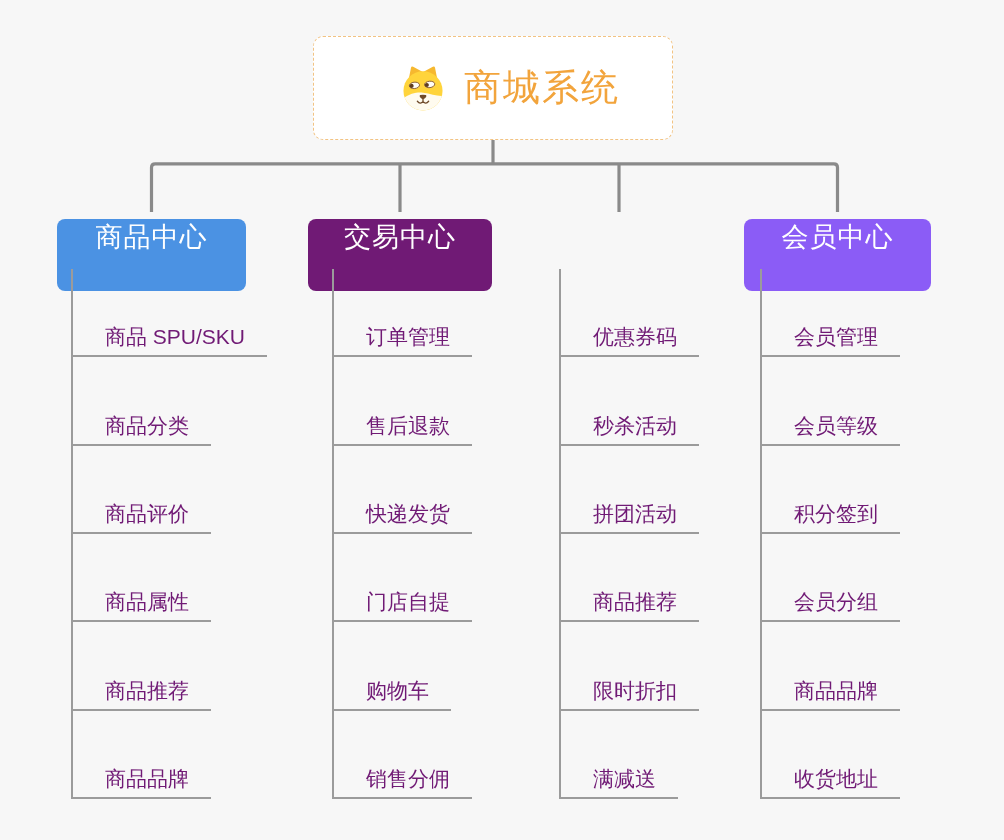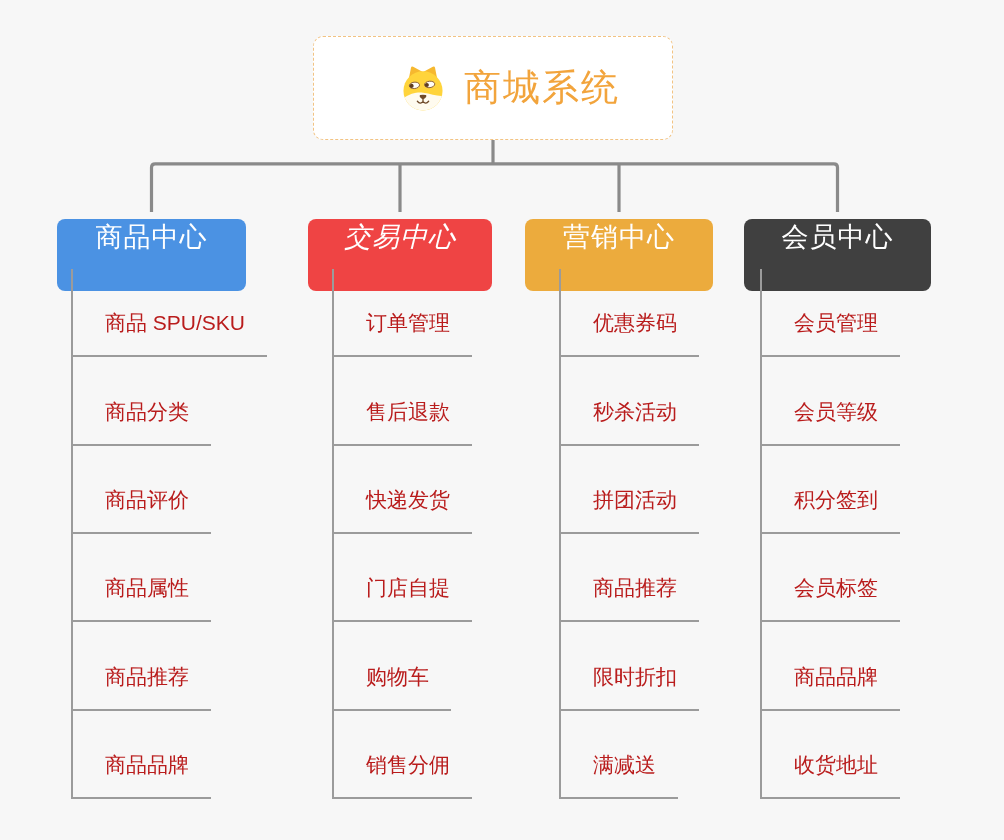--- a/index.html
+++ b/index.html
@@ -40,23 +40,23 @@
     border-left:2px solid #9b9b9b;
     display:flex;flex-direction:column;
   }
   .col-1{left:71px;}
   .col-2{left:332px;}
   .col-3{left:559px;}
   .col-4{left:760px;}
   .mm-item{flex:1;position:relative;}
   .mm-label{
     position:absolute;left:0;bottom:0;
-    padding:0 22px 18px 32px;
+    padding:0 22px 4px 32px;
     border-bottom:2px solid #9b9b9b;
-    font-size:21px;color:#b91c1c;white-space:nowrap;
+    font-size:21px;color:#701a75;white-space:nowrap;
   }
 </style>
 </head>
 <body>
 
 <div class="canvas">
 
   <svg class="connectors" width="1004" height="840">
     <g fill="none" stroke="#8a8a8a" stroke-width="3.2">
       <path d="M493,139 L493,165"></path>
@@ -89,27 +89,24 @@
       </g>
       <path d="M28.3,38.4 Q32,37.3 35.7,38.4 Q36.8,39.2 36,40.9 Q34.1,43.6 32,43.6 Q29.9,43.6 28,40.9 Q27.2,39.2 28.3,38.4 Z" fill="#6f4a2a"></path>
       <path d="M32,43.6 L32,47 M24.8,46.3 Q28.4,50.6 32,47 Q35.6,50.6 39.2,46.3" stroke="#6f4a2a" stroke-width="1.7" fill="none" stroke-linecap="round"></path>
     </svg>
     <span class="root-title">商城系统</span>
   </div>
 
   <div class="branch-header hdr-1" style="background-color: rgb(75, 146, 227);">
     <span>商品中心</span>
   </div>
-  <div class="branch-header hdr-2" style="background-color: #ef4444; font-style: italic;">
+  <div class="branch-header hdr-2" style="background-color: #701a75;">
     <span>交易中心</span>
   </div>
-  <div class="branch-header hdr-3" style="background-color: rgb(236, 171, 61);">
-    <span>营销中心</span>
-  </div>
-  <div class="branch-header hdr-4" style="background-color: #404040;">
+  <div class="branch-header hdr-4" style="background-color: #8b5cf6;">
     <span>会员中心</span>
   </div>
 
   <div class="branch-col col-1">
     <div class="mm-item">
         <span class="mm-label">商品 SPU/SKU</span>
       </div>
     <div class="mm-item">
         <span class="mm-label">商品分类</span>
       </div>
@@ -173,21 +170,21 @@
     <div class="mm-item">
         <span class="mm-label">会员管理</span>
       </div>
     <div class="mm-item">
         <span class="mm-label">会员等级</span>
       </div>
     <div class="mm-item">
         <span class="mm-label">积分签到</span>
       </div>
     <div class="mm-item">
-        <span class="mm-label">会员标签</span>
+        <span class="mm-label">会员分组</span>
       </div>
     <div class="mm-item">
         <span class="mm-label">商品品牌</span>
       </div>
     <div class="mm-item">
         <span class="mm-label">收货地址</span>
       </div>
   </div>
 
 </div>

